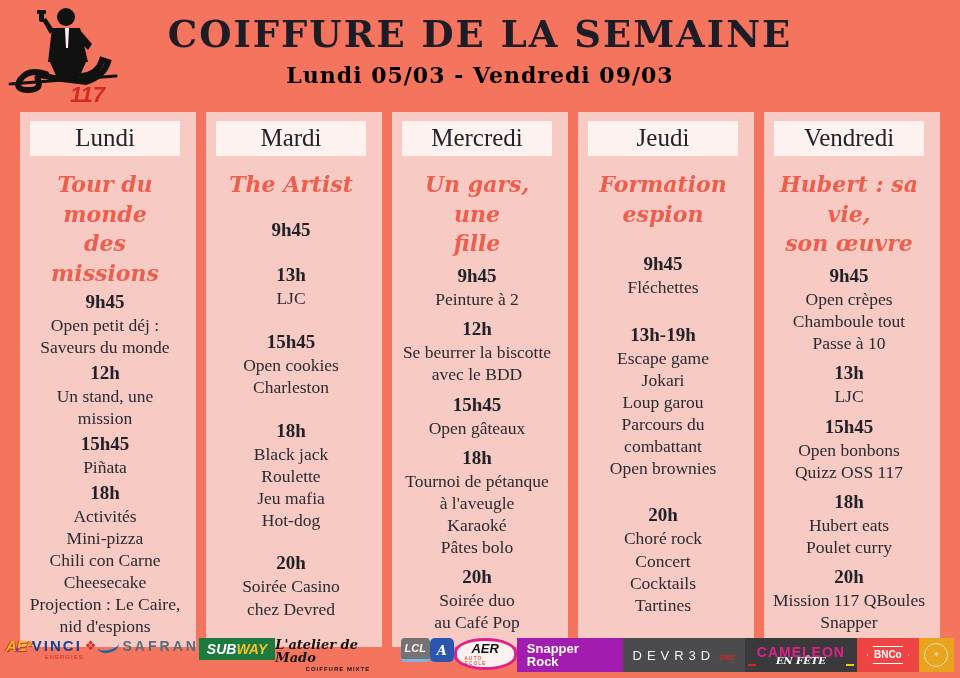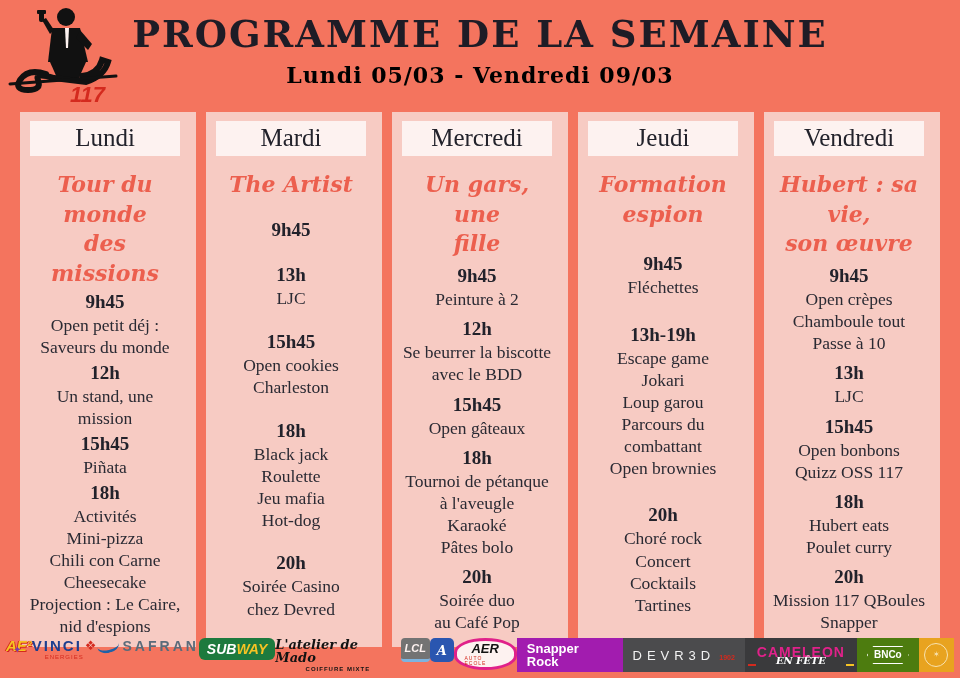--- a/index.html
+++ b/index.html
@@ -77,21 +77,21 @@
   .chip{display:flex;flex-direction:column;align-items:center;justify-content:center;line-height:1;}
   .ae2-txt{font-family:"Liberation Sans",sans-serif;font-weight:900;font-style:italic;font-size:15px;color:#f6c324;text-shadow:0 0 1px #d42a1e,1px 1px 0 #d42a1e,-1px 0 0 #d42a1e;}
   .ae2-star{color:#7a3fa8;font-size:10px;margin-left:-3px;margin-top:-8px;}
   .vinci-row{display:flex;align-items:center;gap:3px;}
   .vinci-txt{font-family:"Liberation Sans",sans-serif;font-weight:900;font-size:15px;letter-spacing:2px;color:#1d3f8f;}
   .vinci-icon{color:#d42a1e;font-size:13px;}
   .vinci-sub{font-family:"Liberation Sans",sans-serif;font-size:6px;color:#d42a1e;letter-spacing:1px;margin-top:1px;}
   .safran-row{display:flex;align-items:center;gap:4px;}
   .safran-swoosh{width:22px;height:12px;border-radius:50%;border-bottom:3px solid #1d62a8;transform:rotate(-12deg);}
   .safran-txt{font-family:"Liberation Sans",sans-serif;font-weight:700;font-size:14px;letter-spacing:3px;color:#5a6b7a;}
-  .subway{background:#1d7a3e;border-radius:6px;padding:4px 8px;font-family:"Liberation Sans",sans-serif;font-weight:900;font-style:italic;font-size:14px;}
+  .subway{background:#1d7a3e;border-radius:0;padding:4px 8px;font-family:"Liberation Sans",sans-serif;font-weight:900;font-style:italic;font-size:14px;}
   .subway .w1{color:#ffffff;}
   .subway .w2{color:#f6c324;}
   .mado-script{font-family:"DejaVu Serif",serif;font-style:italic;font-weight:700;font-size:13px;color:#131313;}
   .mado-sub{font-family:"Liberation Sans",sans-serif;font-weight:700;font-size:6px;letter-spacing:1px;color:#131313;margin-top:2px;}
   .lcl{background:#737373;border-radius:4px;width:30px;height:24px;display:flex;align-items:center;justify-content:center;font-family:"Liberation Sans",sans-serif;font-weight:900;font-style:italic;font-size:11px;color:#fdf2f0;border-bottom:3px solid #7db4e0;box-sizing:border-box;}
   .monogram{background:#2a56b0;border-radius:5px;width:24px;height:24px;display:flex;align-items:center;justify-content:center;font-family:"DejaVu Serif",serif;font-style:italic;font-weight:700;font-size:13px;color:#ffffff;}
   .aer{border:3px solid #e0218a;border-radius:50%/45%;padding:1px 8px;background:#fdf2f0;}
   .aer-txt{font-family:"Liberation Sans",sans-serif;font-weight:900;font-style:italic;font-size:13px;color:#131313;}
   .aer-sub{font-family:"Liberation Sans",sans-serif;font-size:5px;color:#d42a1e;letter-spacing:1px;margin-top:1px;}
   .dark{background:#a21caf;color:#ffffff;height:34px;display:flex;flex-direction:column;align-items:center;justify-content:center;padding:0 10px;box-sizing:border-box;}
@@ -99,21 +99,21 @@
   .devred{background:#4b4b4d;}
   .devred-row{display:flex;align-items:baseline;gap:4px;}
   .devred-txt{font-family:"Liberation Sans",sans-serif;font-weight:400;font-size:13px;letter-spacing:5px;color:#f2f2f2;}
   .devred-accent{font-family:"Liberation Sans",sans-serif;font-weight:700;font-size:7px;color:#d42a1e;}
   .cameleon{background:#3a3a3c;position:relative;padding:0 12px;}
   .cameleon-txt{font-family:"Liberation Sans",sans-serif;font-weight:900;font-size:14px;letter-spacing:1px;color:#e0218a;}
   .cameleon-sub{font-family:"DejaVu Serif",serif;font-style:italic;font-weight:700;font-size:10px;color:#ffffff;margin-top:-3px;}
   .cameleon-dash{position:absolute;bottom:6px;width:8px;height:2px;}
   .dash-l{left:3px;background:#d42a1e;}
   .dash-r{right:3px;background:#f6c324;}
-  .bnco{background:#4d7c0f;}
+  .bnco{background:#ef4444;}
   .bnco-hex{border:1.5px solid #ffffff;padding:3px 6px;clip-path:polygon(15% 0,85% 0,100% 50%,85% 100%,15% 100%,0 50%);font-family:"Liberation Sans",sans-serif;font-weight:900;font-size:10px;color:#ffffff;}
   .seal{background:#e8a31f;width:36px;height:34px;display:flex;align-items:center;justify-content:center;}
   .seal-ring{width:22px;height:22px;border-radius:50%;border:1.5px solid #f7e2b0;display:flex;align-items:center;justify-content:center;font-size:8px;color:#f7e2b0;font-family:"DejaVu Serif",serif;}
 </style>
 </head>
 <body>
 
 <div class="page">
 
   <div class="hdr">
@@ -125,21 +125,21 @@
       <path d="M57 24 L61 24 L60 44 L58 44 Z" fill="#fdf2f0"></path>
       <path d="M46 26 L38 14 L34 16 L42 30 Z" fill="#111111"></path>
       <rect x="31" y="8" width="5" height="10" rx="2" fill="#111111"></rect>
       <rect x="29" y="6" width="9" height="4" rx="1" fill="#111111"></rect>
       <path d="M72 26 L84 40 L80 46 L68 34 Z" fill="#111111"></path>
       <path d="M42 58 L78 58 L70 76 L50 76 Z" fill="#111111"></path>
       <path d="M38 70 Q20 64 12 76 Q6 86 20 86 Q34 86 30 76 Q26 68 46 74 L78 78 Q96 72 100 58 L94 56 Q90 70 74 72" fill="none" stroke="#111111" stroke-width="6" stroke-linecap="round"></path>
       <path d="M2 80 L108 72" stroke="#111111" stroke-width="3" stroke-linecap="round"></path>
       <text x="62" y="98" font-family="Liberation Sans, sans-serif" font-style="italic" font-weight="900" font-size="22" fill="#d42a1e">117</text>
     </svg>
-    <div class="title">PROGRAMME DE LA SEMAINE</div>
+    <div class="title">COIFFURE DE LA SEMAINE</div>
     <div class="subtitle">Lundi 05/03 - Vendredi 09/03</div>
   </div>
 
   <div class="days">
     <section class="day-col">
       <div class="day-name">Lundi</div>
       <div class="day-theme">Tour du monde
 des missions</div>
       <div class="slots">
           <div class="slot">

